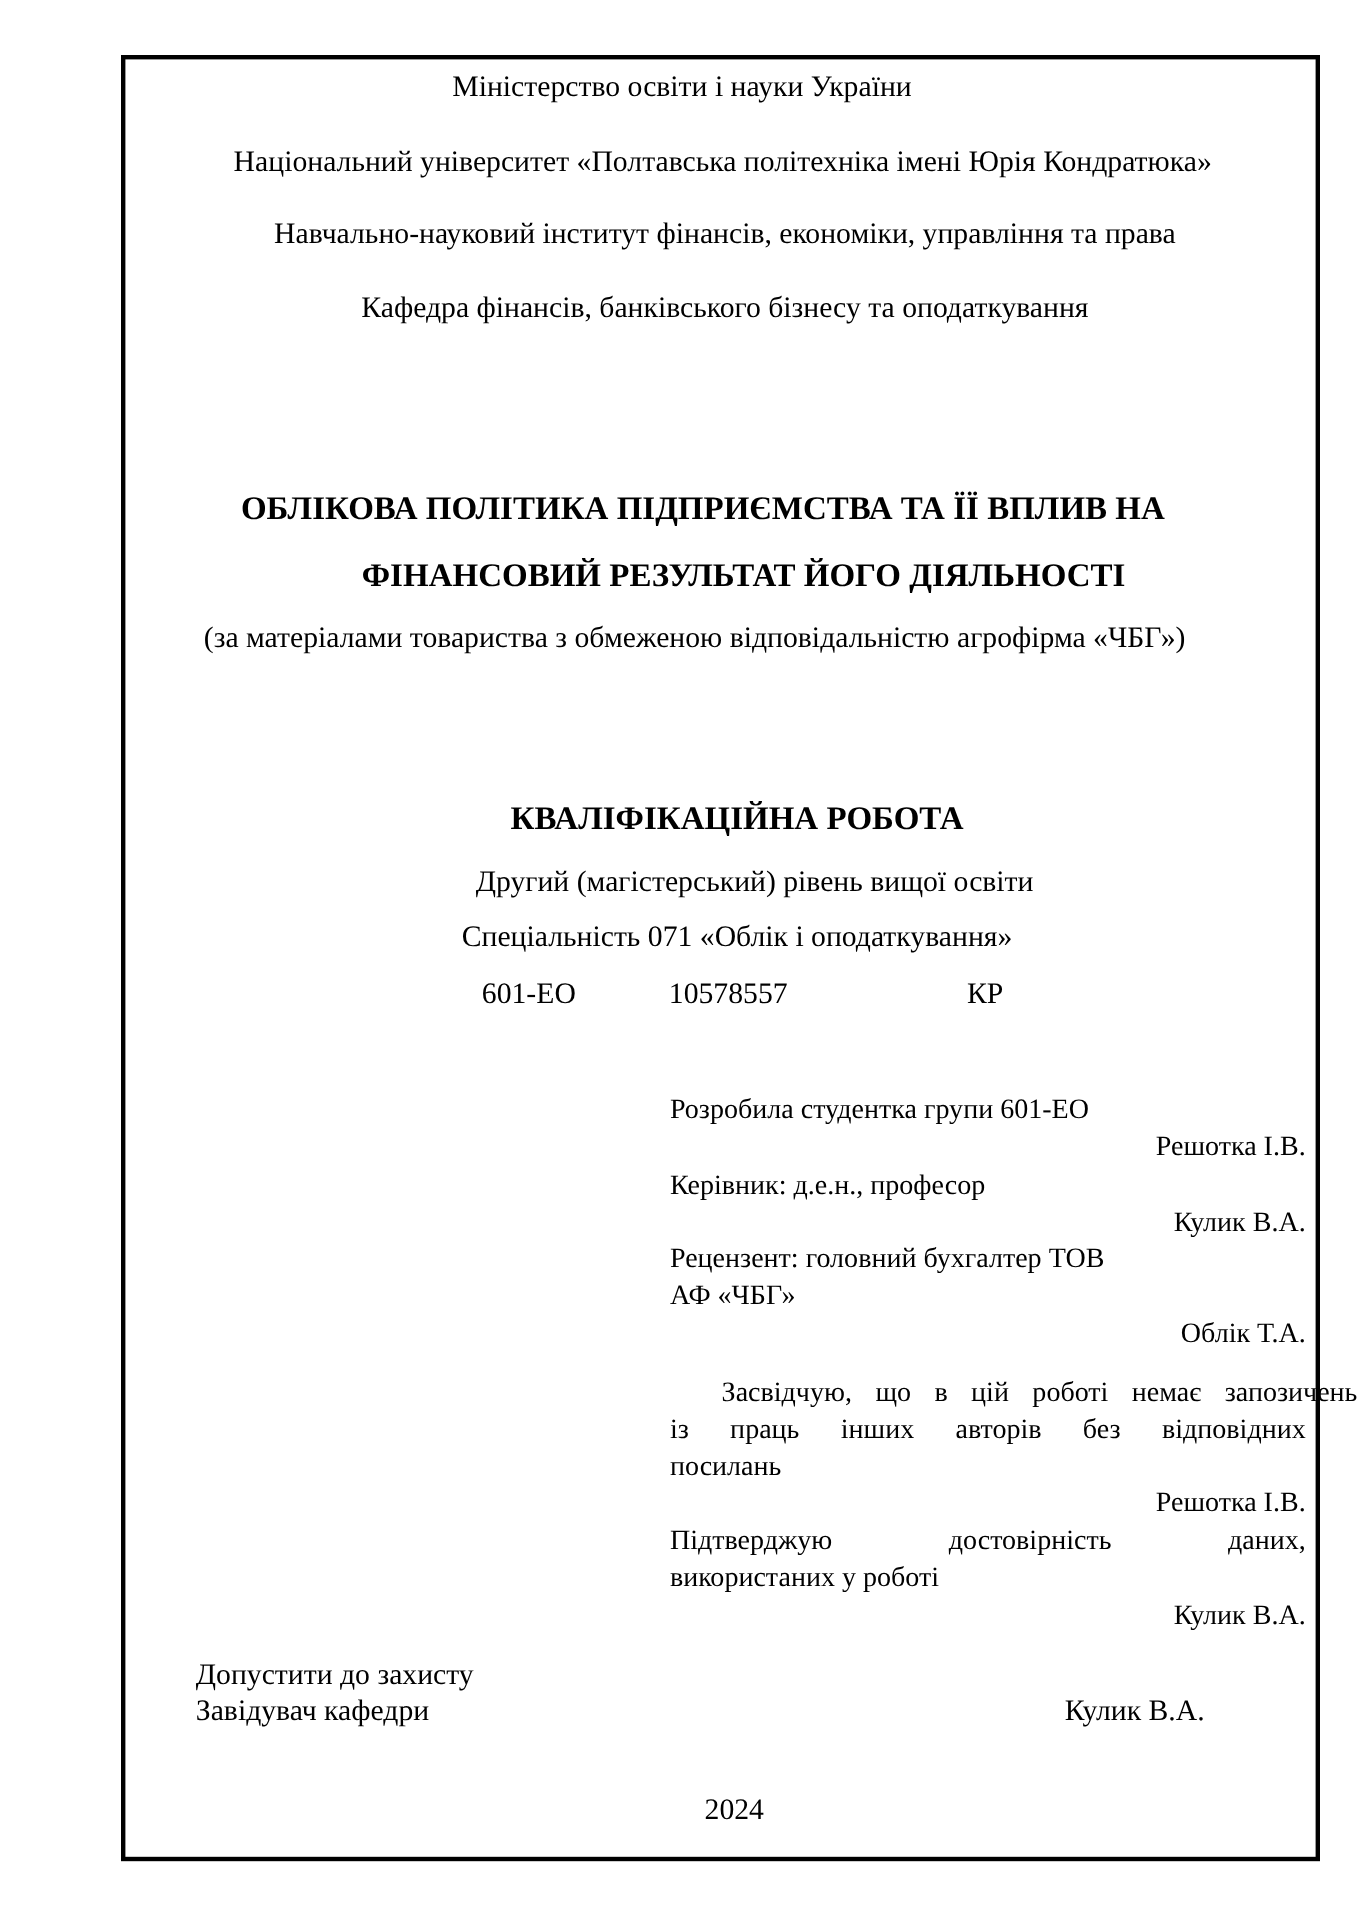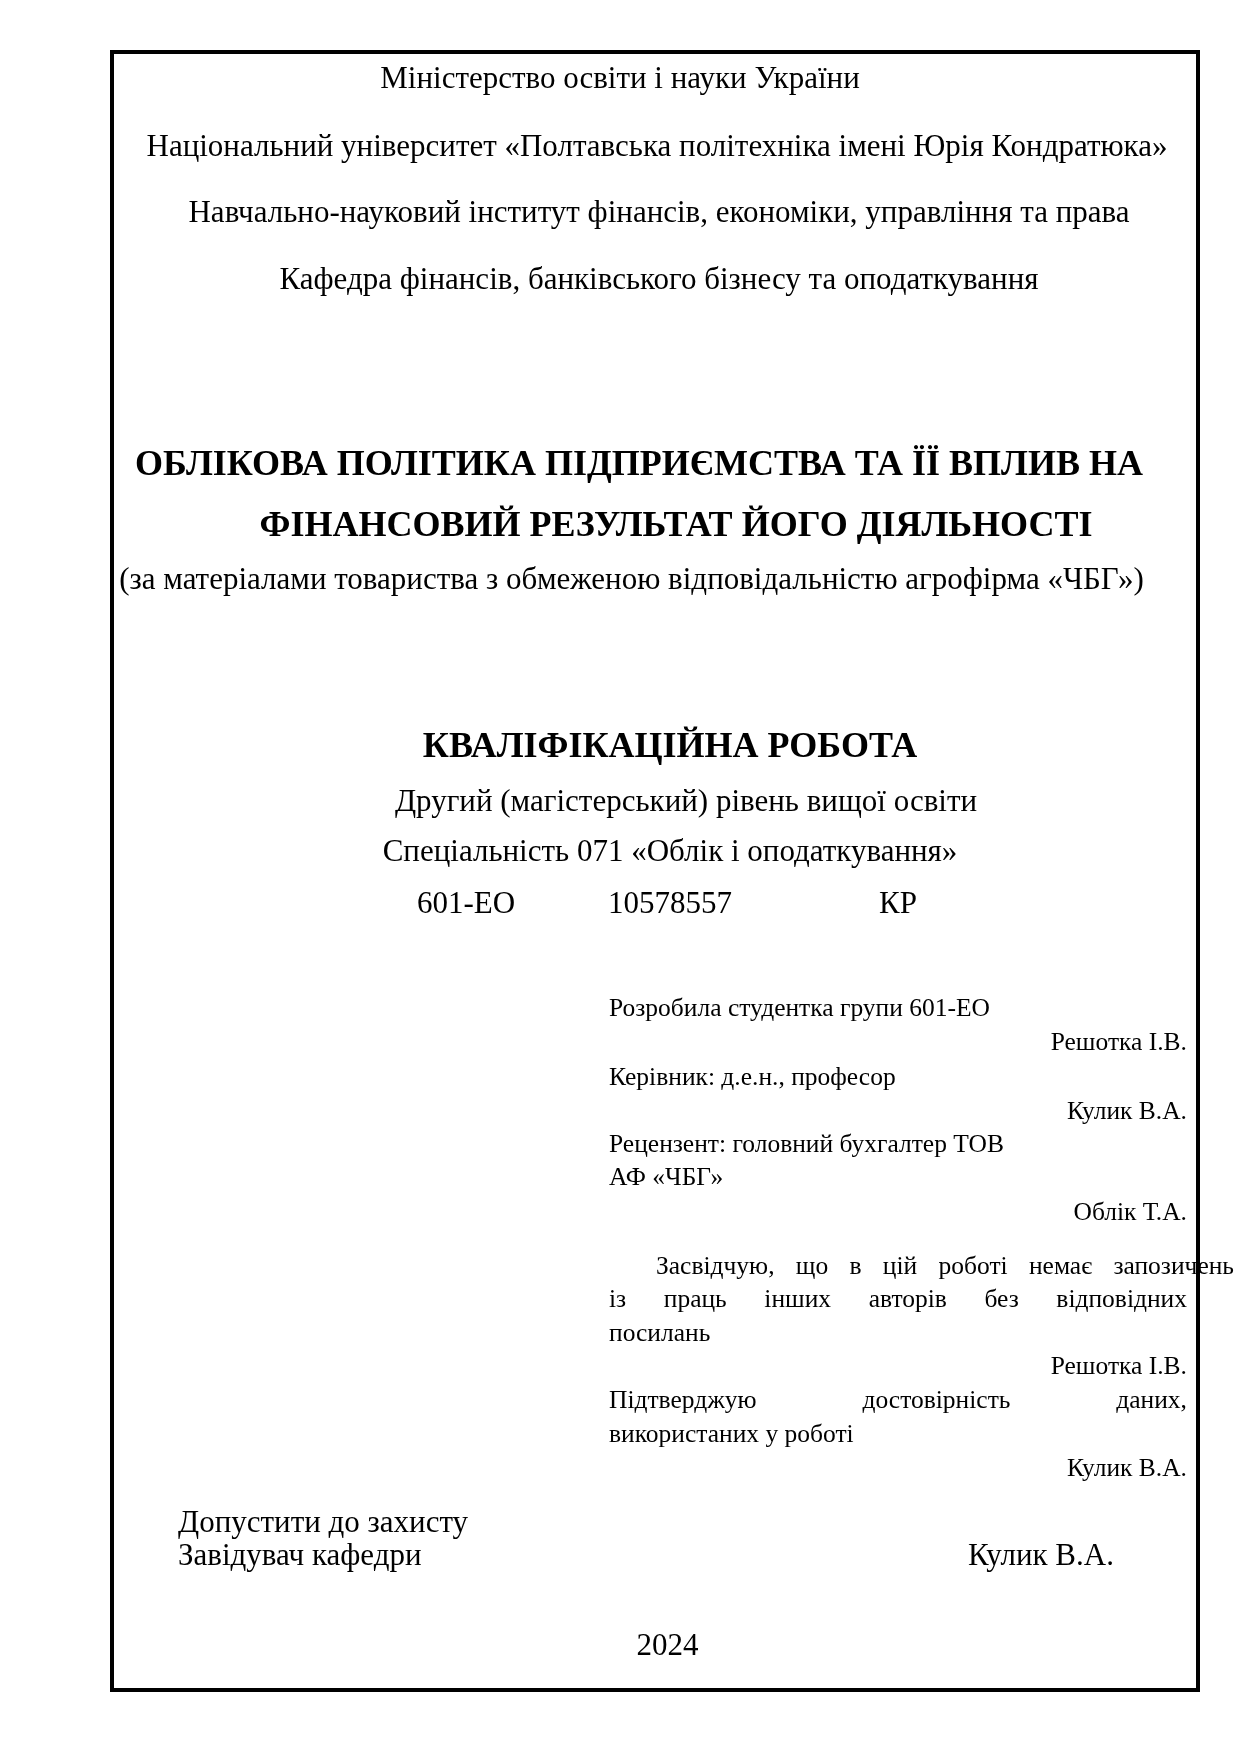--- a/index.html
+++ b/index.html
@@ -1,23 +1,23 @@
 <!DOCTYPE html>
 <html><head>
 <meta charset="utf-8">
 <style>
   html, body { margin: 0; padding: 0; background: #ffffff; }
   body { width: 1240px; height: 1754px; position: relative; overflow: hidden;
          font-family: "Liberation Serif", "DejaVu Serif", serif; color: #000; }
   .frame { position: absolute; left: 110px; top: 50px; width: 1082px; height: 1634px;
            border: 4px solid #000; box-sizing: content-box; }
-  .line { position: absolute; white-space: nowrap; font-size: 31px; line-height: 30px; }
+  .line { position: absolute; white-space: nowrap; font-size: 27px; line-height: 30px; }
   .center { left: 0; width: 1240px; text-align: center; }
   .bold { font-weight: bold; }
-  .title { font-size: 36px; line-height: 34px; }
+  .title { font-size: 30px; line-height: 34px; }
   .right-block { position: absolute; left: 609px; width: 578px; font-size: 25.5px; }
   .rb-line { position: absolute; left: 0; width: 578px; white-space: nowrap; line-height: 30px; }
   .rb-right { text-align: right; font-family: Liberation Serif, serif; }
   .rb-justify { text-align: justify; text-align-last: justify; }
 </style>
 </head>
 <body>
 
 <div class="frame"></div>
 
@@ -27,21 +27,21 @@
 <div class="line center" style="top:264px; padding-left:78px; box-sizing:border-box;">Кафедра фінансів, банківського бізнесу та оподаткування</div>
 
 <div class="line center bold title" style="top:446px; padding-left:38px; box-sizing:border-box;">ОБЛІКОВА ПОЛІТИКА ПІДПРИЄМСТВА ТА ЇЇ ВПЛИВ НА</div>
 <div class="line center bold title" style="top:507px; padding-left:38px; box-sizing:border-box;margin-left:37px;">ФІНАНСОВИЙ РЕЗУЛЬТАТ ЙОГО ДІЯЛЬНОСТІ</div>
 <div class="line center" style="top:564px; padding-left:23px; box-sizing:border-box;">(за матеріалами товариства з обмеженою відповідальністю агрофірма «ЧБГ»)</div>
 
 <div class="line center bold title" style="top:728px; padding-left:100px; box-sizing:border-box;">КВАЛІФІКАЦІЙНА РОБОТА</div>
 <div class="line center" style="top:786px; padding-left:100px; box-sizing:border-box;margin-left:16px;">Другий (магістерський) рівень вищої освіти</div>
 <div class="line center" style="top:836px; padding-left:100px; box-sizing:border-box;">Спеціальність 071 «Облік і оподаткування»</div>
 
-<div class="line" style="top:888px; left:417px;">601-ЕО</div>
+<div class="line" style="top:888px; left:438px;">601-ЕО</div>
 <div class="line" style="top:888px; left:608px;">10578557</div>
 <div class="line" style="top:888px; left:879px;">КР</div>
 
 <div class="right-block" style="top:0;">
   <div class="rb-line" style="top:993px;">Розробила студентка групи 601-ЕО</div>
   <div class="rb-line rb-right" style="top:1027px;">Решотка І.В.</div>
   <div class="rb-line" style="top:1062px;">Керівник: д.е.н., професор</div>
   <div class="rb-line rb-right" style="top:1096px;">Кулик В.А.</div>
   <div class="rb-line" style="top:1129px;">Рецензент: головний бухгалтер ТОВ</div>
   <div class="rb-line" style="top:1162px;">АФ «ЧБГ»</div>

